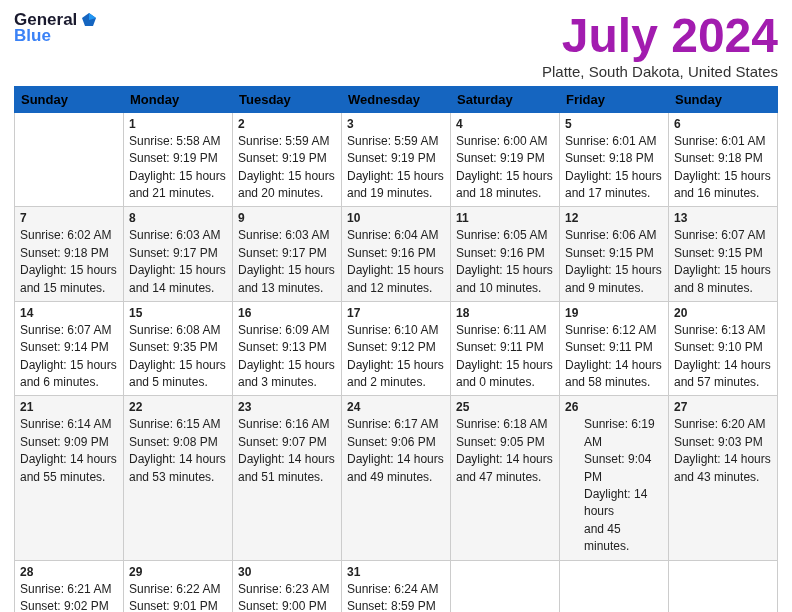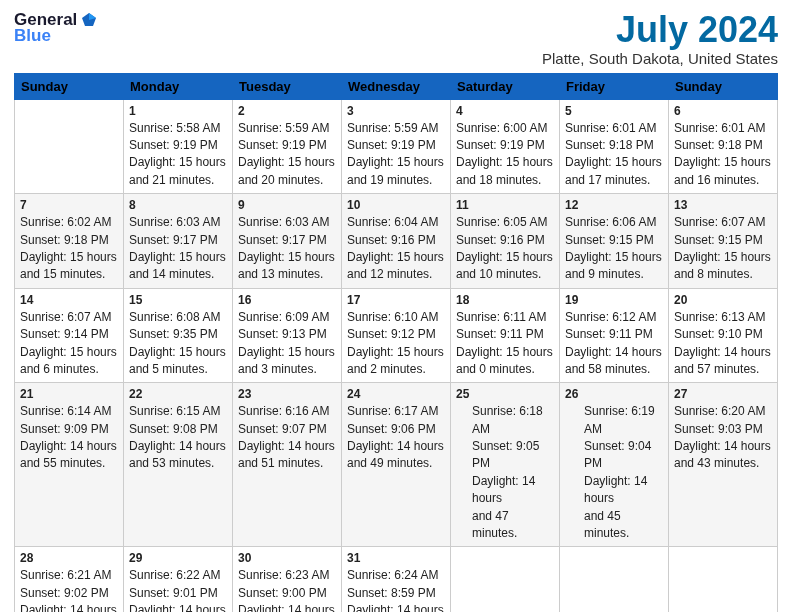--- a/index.html
+++ b/index.html
@@ -22,23 +22,23 @@
     }
     .logo {
       display: flex;
       align-items: center;
       gap: 2px;
     }
     .title-area {
       text-align: right;
     }
     .month-title {
-      font-size: 36px;
+      font-size: 48px;
       font-weight: bold;
-      color: #0369a1;
+      color: #a21caf;
       line-height: 1.1;
     }
     .location-title {
       font-size: 15px;
       color: #333;
       text-align: center;
     }
     table {
       width: 100%;
       border-collapse: collapse;
@@ -292,21 +292,21 @@
           </td>
           <td>
             <div class="day-number">24</div>
             <div class="day-info" style="white-space: pre-line;">Sunrise: 6:17 AM
 Sunset: 9:06 PM
 Daylight: 14 hours
 and 49 minutes.</div>
           </td>
           <td>
             <div class="day-number">25</div>
-            <div class="day-info" style="white-space: pre-line; margin-left: 16px;">Sunrise: 6:18 AM
+            <div class="day-info" style="white-space: pre-line;">Sunrise: 6:18 AM
 Sunset: 9:05 PM
 Daylight: 14 hours
 and 47 minutes.</div>
           </td>
           <td>
             <div class="day-number">26</div>
             <div class="day-info" style="white-space: pre-line; margin-left: 19px;">Sunrise: 6:19 AM
 Sunset: 9:04 PM
 Daylight: 14 hours
 and 45 minutes.</div>

